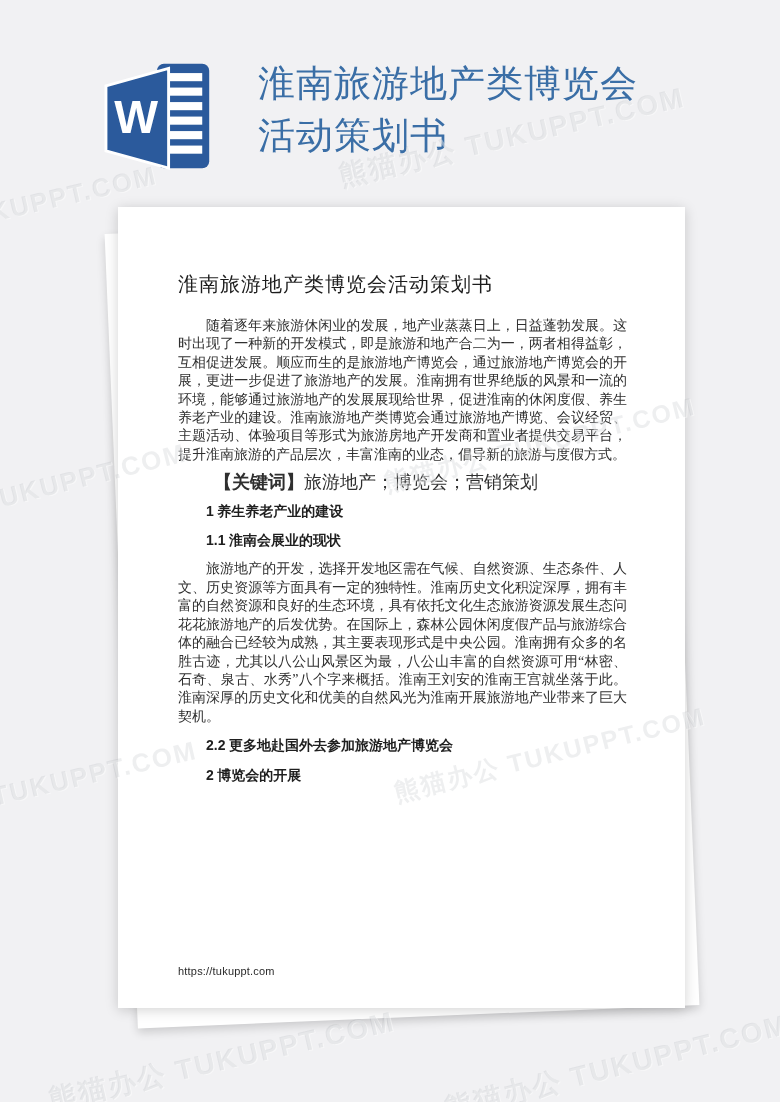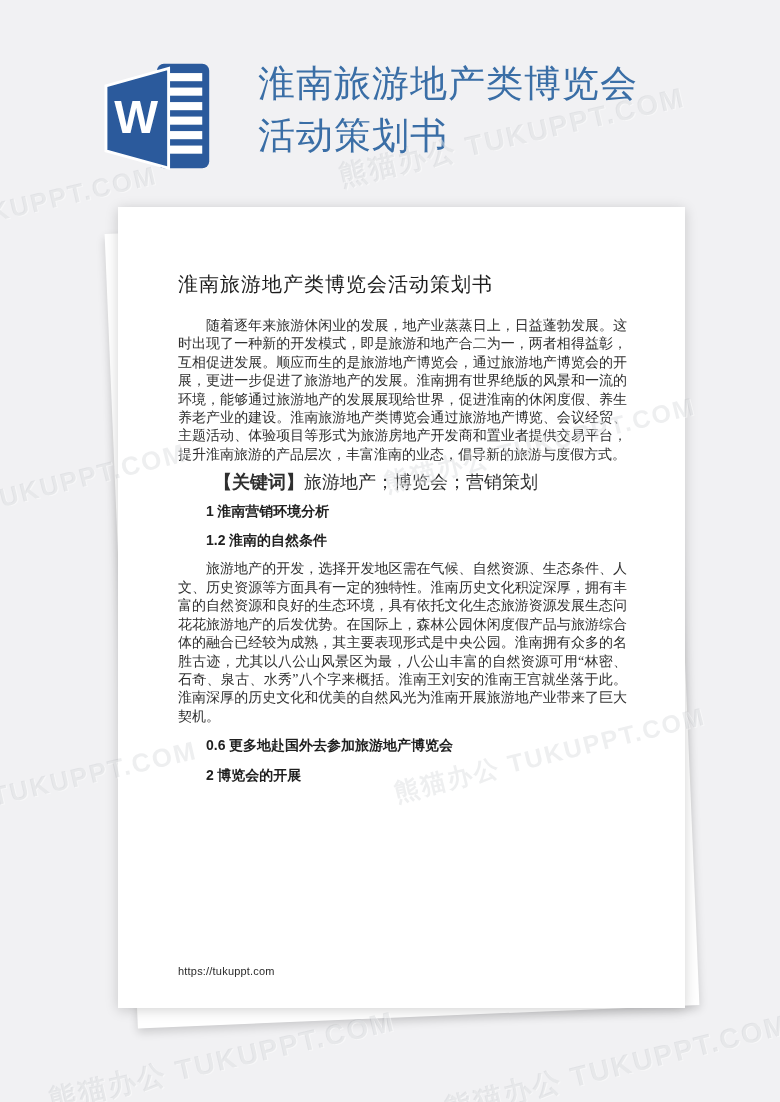--- a/index.html
+++ b/index.html
@@ -112,20 +112,20 @@
   <div class="header-title">淮南旅游地产类博览会活动策划书</div>
 </div>
 
 <div class="sheet-back"></div>
 
 <div class="sheet">
   <div class="doc-title">淮南旅游地产类博览会活动策划书</div>
   <div>
       <p class="doc-para">随着逐年来旅游休闲业的发展，地产业蒸蒸日上，日益蓬勃发展。这时出现了一种新的开发模式，即是旅游和地产合二为一，两者相得益彰，互相促进发展。顺应而生的是旅游地产博览会，通过旅游地产博览会的开展，更进一步促进了旅游地产的发展。淮南拥有世界绝版的风景和一流的环境，能够通过旅游地产的发展展现给世界，促进淮南的休闲度假、养生养老产业的建设。淮南旅游地产类博览会通过旅游地产博览、会议经贸、主题活动、体验项目等形式为旅游房地产开发商和置业者提供交易平台，提升淮南旅游的产品层次，丰富淮南的业态，倡导新的旅游与度假方式。</p>
       <p class="doc-keywords"><span class="kw-label">【关键词】</span><span>旅游地产；博览会；营销策划</span></p>
-      <div class="doc-heading"><span class="hnum">1</span><span class="htxt"> 淮南营销环境分析</span></div>
-      <div class="doc-heading"><span class="hnum">1.2</span><span class="htxt"> 淮南的自然条件</span></div>
+      <div class="doc-heading"><span class="hnum">1</span><span class="htxt"> 养生养老产业的建设</span></div>
+      <div class="doc-heading"><span class="hnum">1.1</span><span class="htxt"> 淮南会展业的现状</span></div>
       <p class="doc-para">旅游地产的开发，选择开发地区需在气候、自然资源、生态条件、人文、历史资源等方面具有一定的独特性。淮南历史文化积淀深厚，拥有丰富的自然资源和良好的生态环境，具有依托文化生态旅游资源发展生态问花花旅游地产的后发优势。在国际上，森林公园休闲度假产品与旅游综合体的融合已经较为成熟，其主要表现形式是中央公园。淮南拥有众多的名胜古迹，尤其以八公山风景区为最，八公山丰富的自然资源可用“林密、石奇、泉古、水秀”八个字来概括。淮南王刘安的淮南王宫就坐落于此。淮南深厚的历史文化和优美的自然风光为淮南开展旅游地产业带来了巨大契机。</p>
-      <div class="doc-heading"><span class="hnum">0.6</span><span class="htxt"> 更多地赴国外去参加旅游地产博览会</span></div>
+      <div class="doc-heading"><span class="hnum">2.2</span><span class="htxt"> 更多地赴国外去参加旅游地产博览会</span></div>
       <div class="doc-heading"><span class="hnum">2</span><span class="htxt"> 博览会的开展</span></div>
     </div>
   <div class="doc-footer-url">https://tukuppt.com</div>
 </div>
 
 </body></html>

